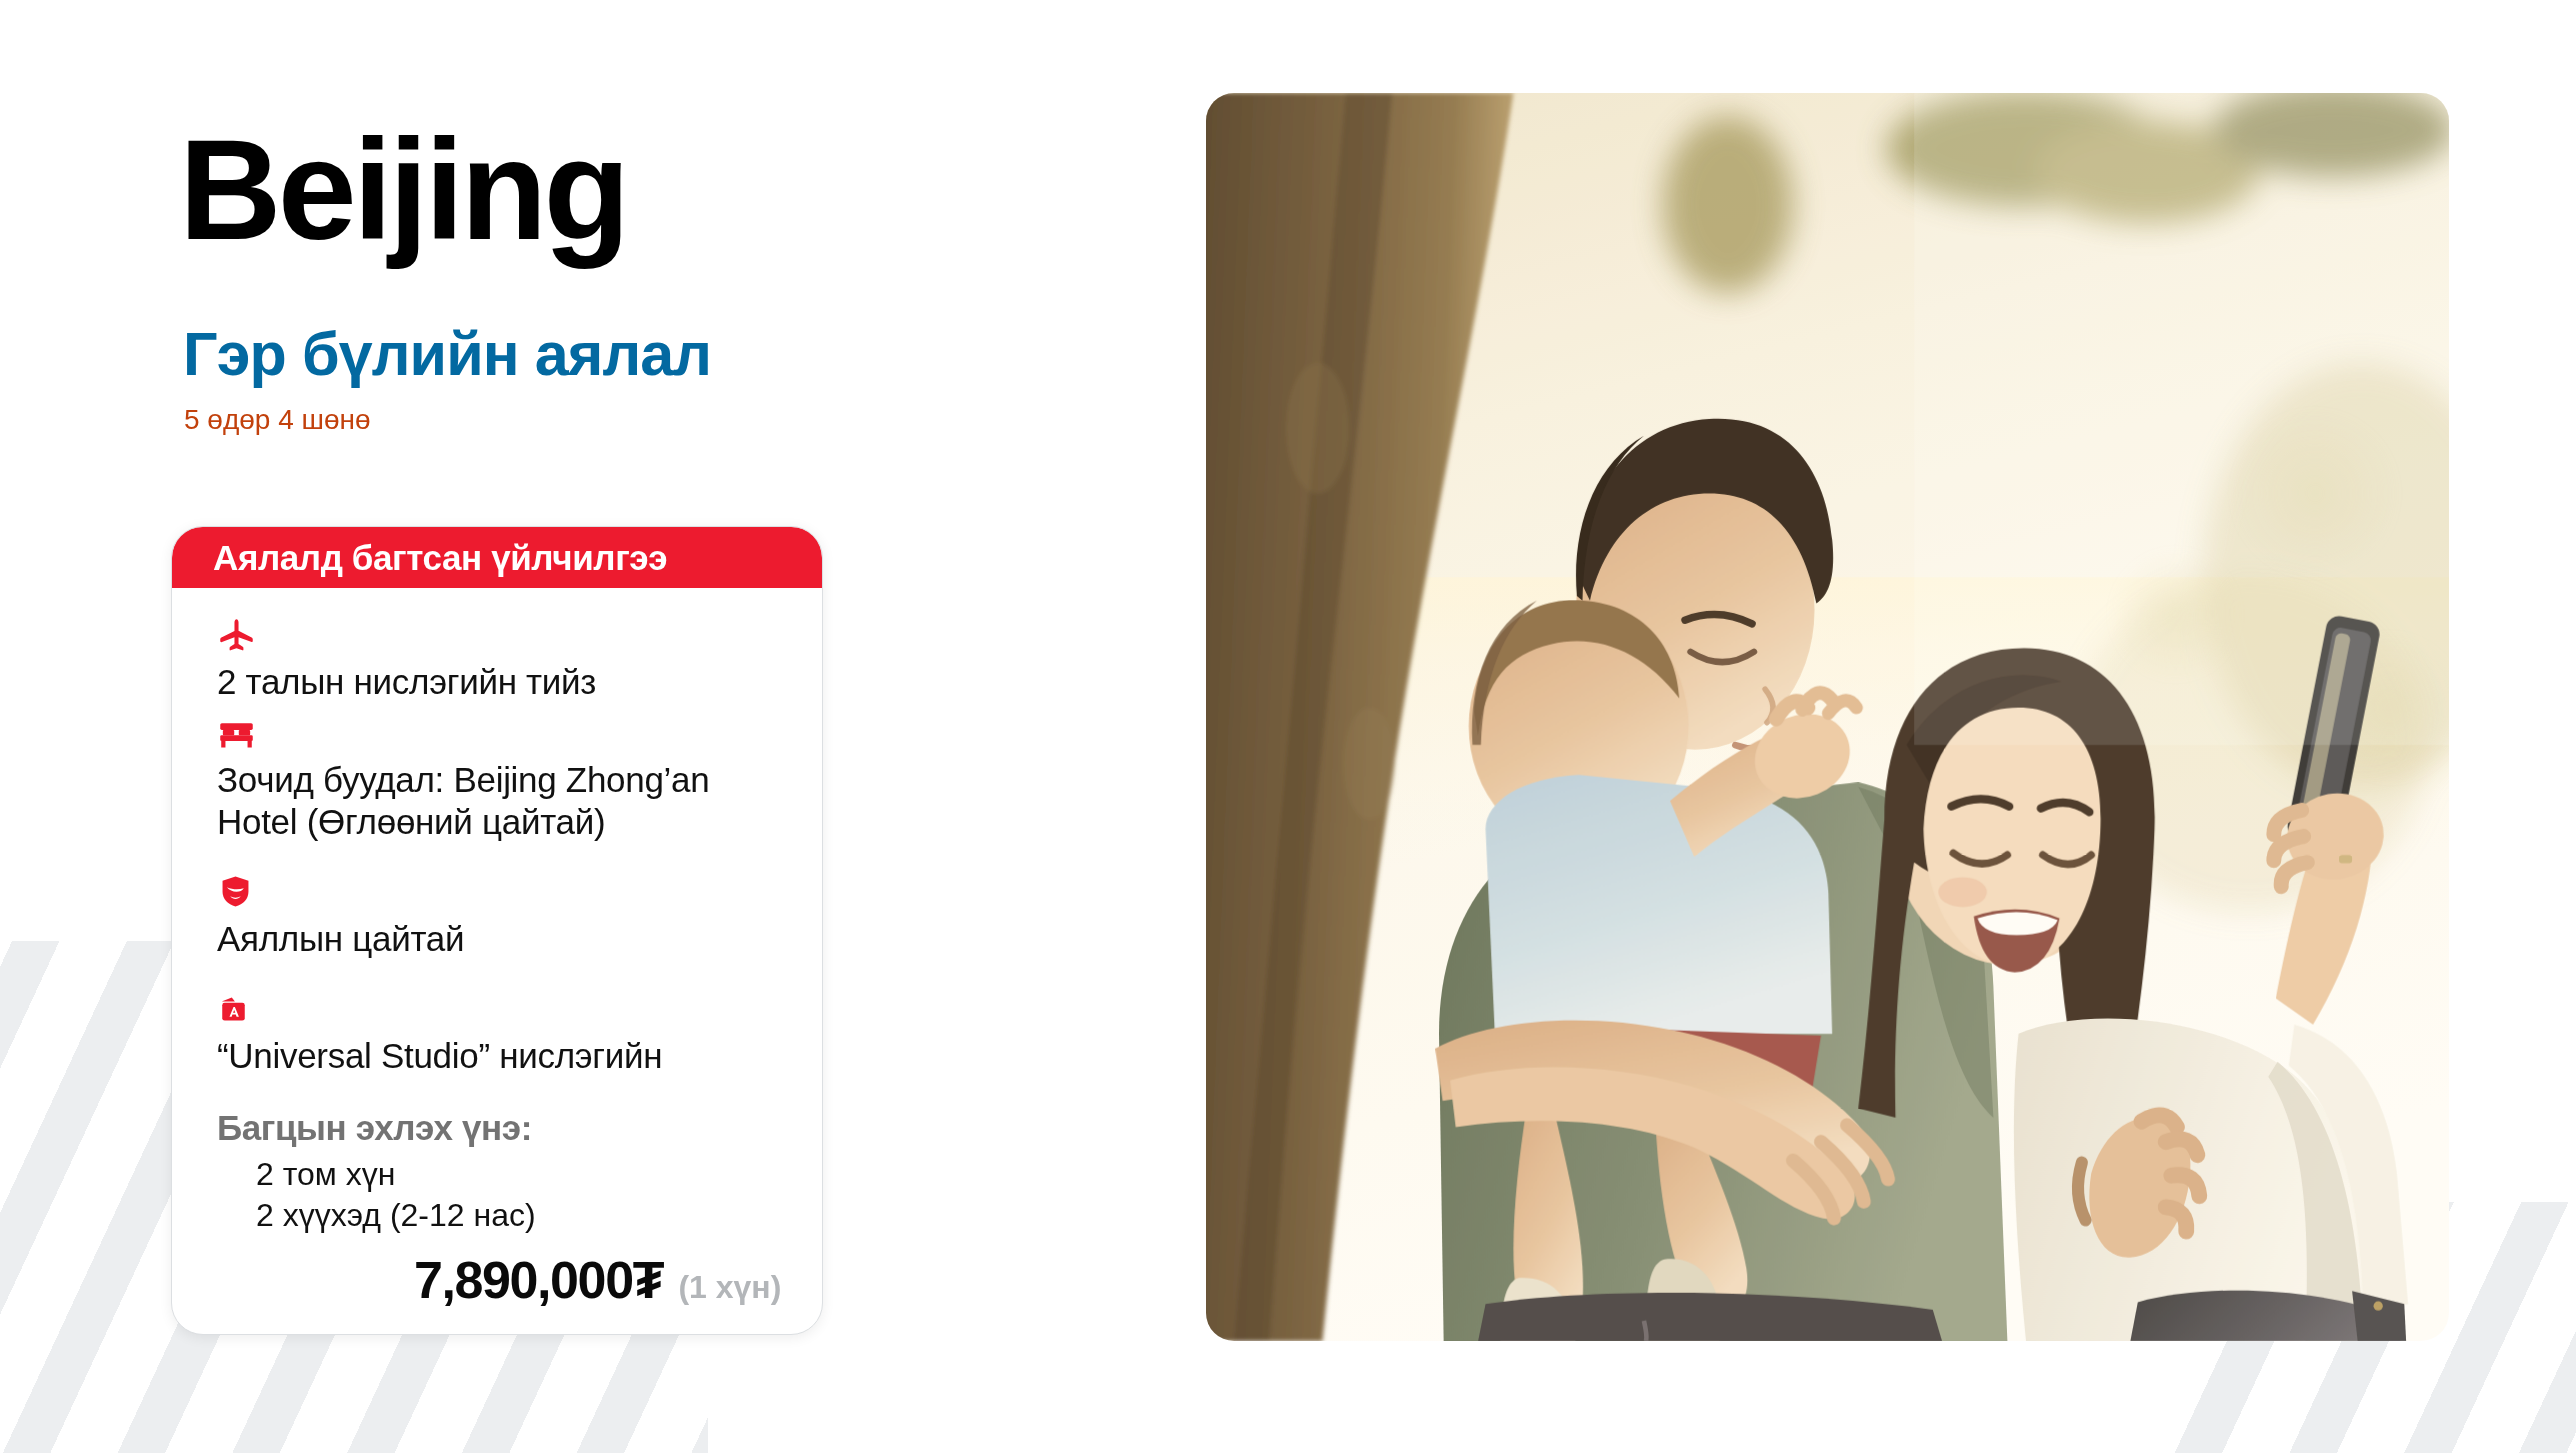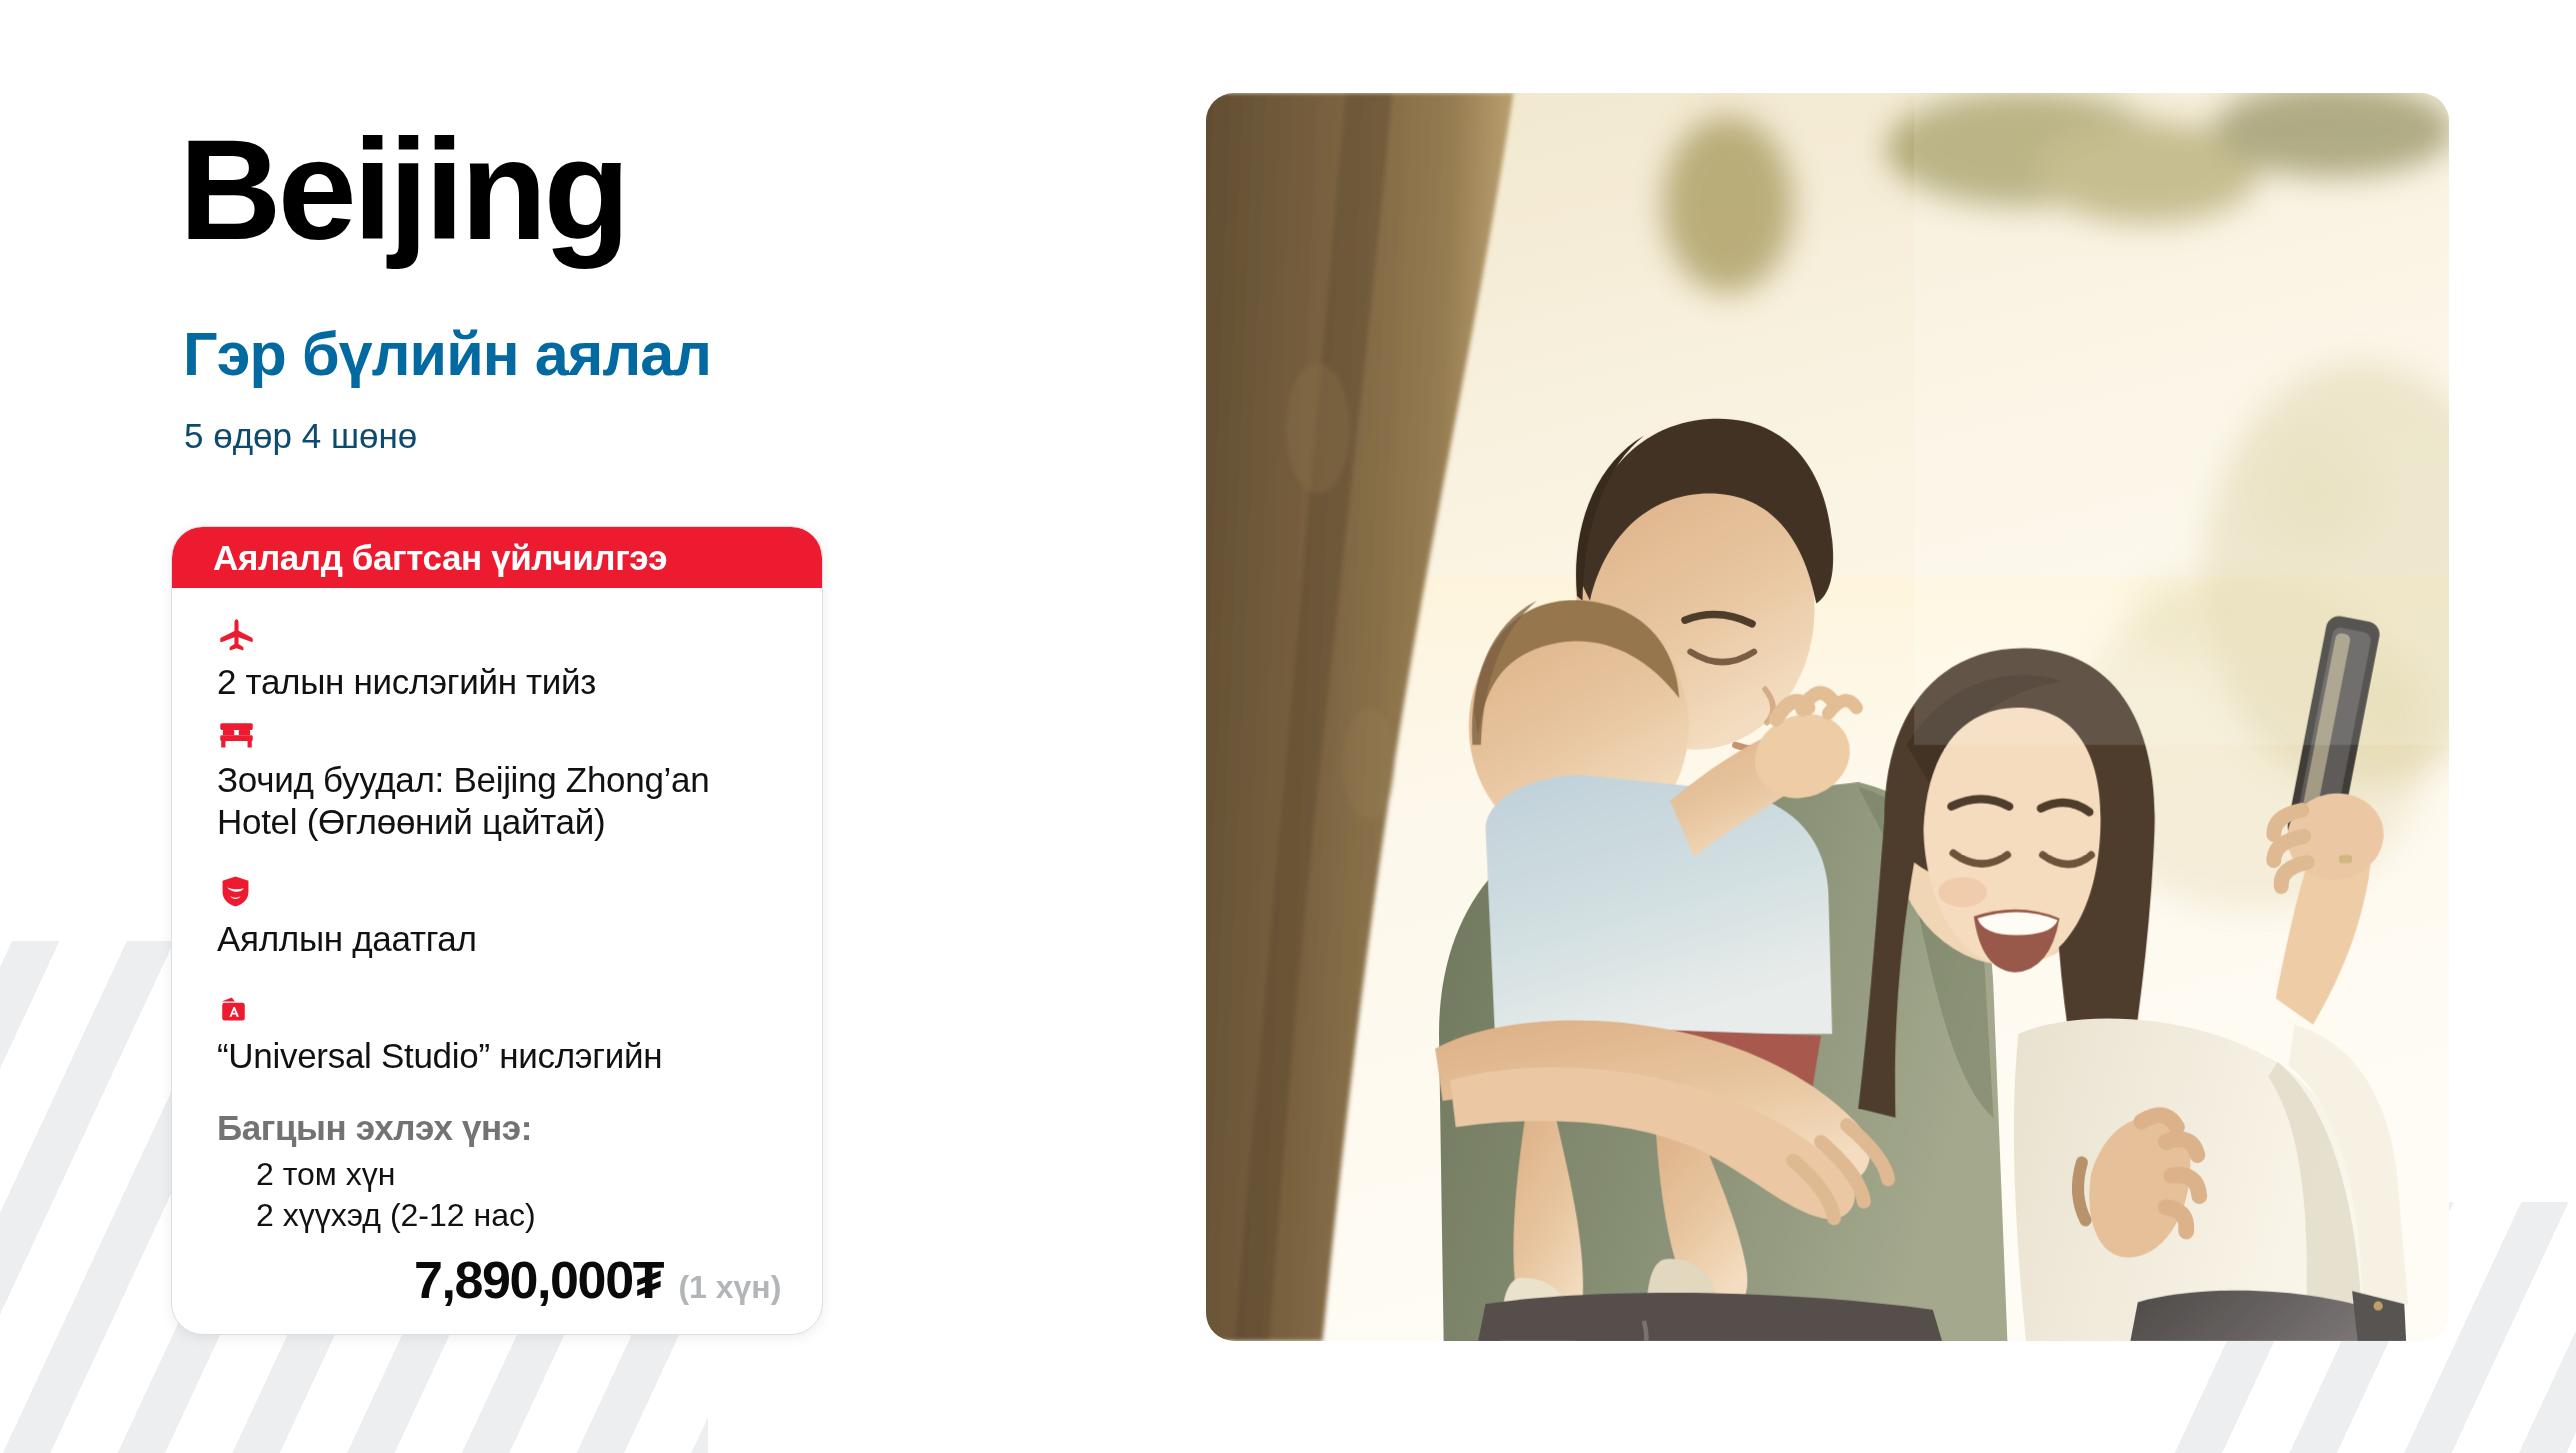--- a/index.html
+++ b/index.html
@@ -31,22 +31,22 @@
     position:absolute; left:179px; top:119px;
     font-size:142px; font-weight:bold; letter-spacing:-3.7px;
     color:#000000; line-height:1.0;
   }
   #subtitle {
     position:absolute; left:183px; top:324px;
     font-size:61px; font-weight:bold; letter-spacing:-0.9px;
     color:#0369a1; line-height:1.0;
   }
   #duration {
-    position:absolute; left:184px; top:416px;
-    font-size:35px; font-weight:normal; color:#0c4a6e;
+    position:absolute; left:184px; top:404px;
+    font-size:28px; font-weight:normal; color:#c2410c;
   }
 
   
   #info-card {
     position:absolute; left:171px; top:526px;
     width:652px; height:809px;
     background:#ffffff;
     border:0.9px solid #dcdfe2;
     border-radius:32px;
     box-shadow:0 2.8px 13px rgba(0,0,0,.07);
@@ -156,21 +156,21 @@
 
 
       <div class="service-row gap-after">
         <span class="svc-icon">
           <svg width="37" height="37" viewBox="0 0 24 24">
             <path d="M12 2.2 20.4 5v7.1c0 4.7-3.3 8-8.4 9.7-5.1-1.7-8.4-5-8.4-9.7V5z" fill="#ed1b2f"></path>
             <path d="M6.4 9.3c2.2.9 4.3 1.3 6.4 1.3 1.6 0 3.1-.2 4.6-.7-.9 1.5-2.6 2.3-4.8 2.3-2.4 0-4.6-1-6.2-2.9z" fill="#ffffff"></path>
             <path d="M8.6 15.1c1 1.2 2.1 1.8 3.4 1.8s2.4-.6 3.4-1.8c-1 .6-2.1.9-3.4.9s-2.4-.3-3.4-.9z" fill="#ffffff"></path>
           </svg>
         </span>
-        <span class="svc-text">Аяллын даатгал</span>
+        <span class="svc-text">Аяллын цайтай</span>
       </div>
 
       <div class="service-row gap-after">
         <span class="svc-icon">
           <svg width="37" height="37" viewBox="0 0 24 24">
             <path d="M3.4 6.6 9.6 4.2l2 2.6H3.4z" fill="#ed1b2f"></path>
             <rect x="3.4" y="7.6" width="14.6" height="11.6" rx="1.6" fill="#ed1b2f"></rect>
             <path d="M10.7 10.3h.9l2.6 6.4h-1.5l-.5-1.4H10l-.5 1.4H8.1zm.45 1.95-.75 1.9h1.5z" fill="#ffffff"></path>
           </svg>
         </span>

